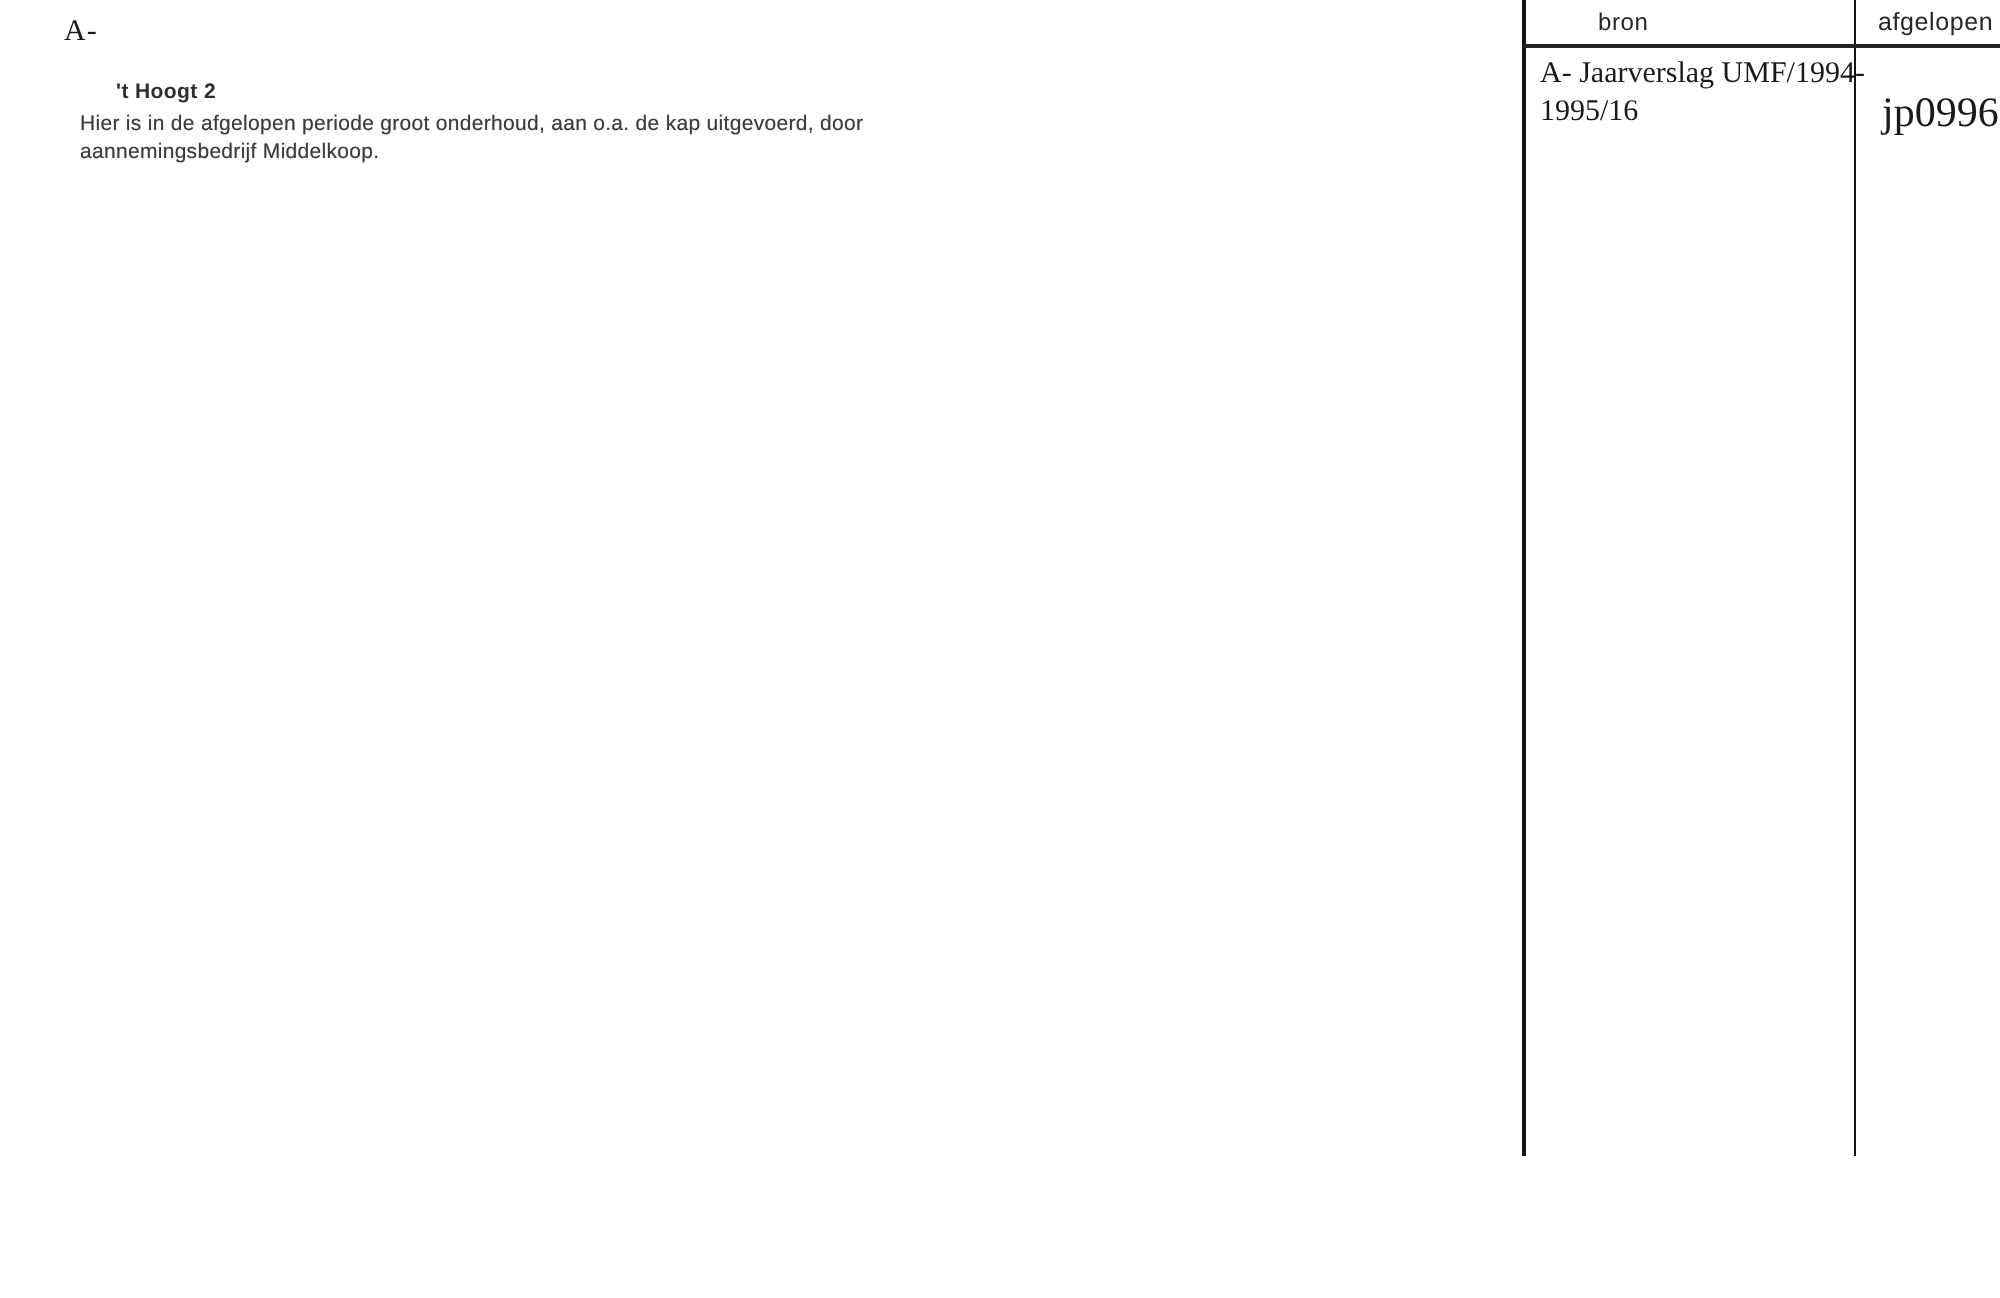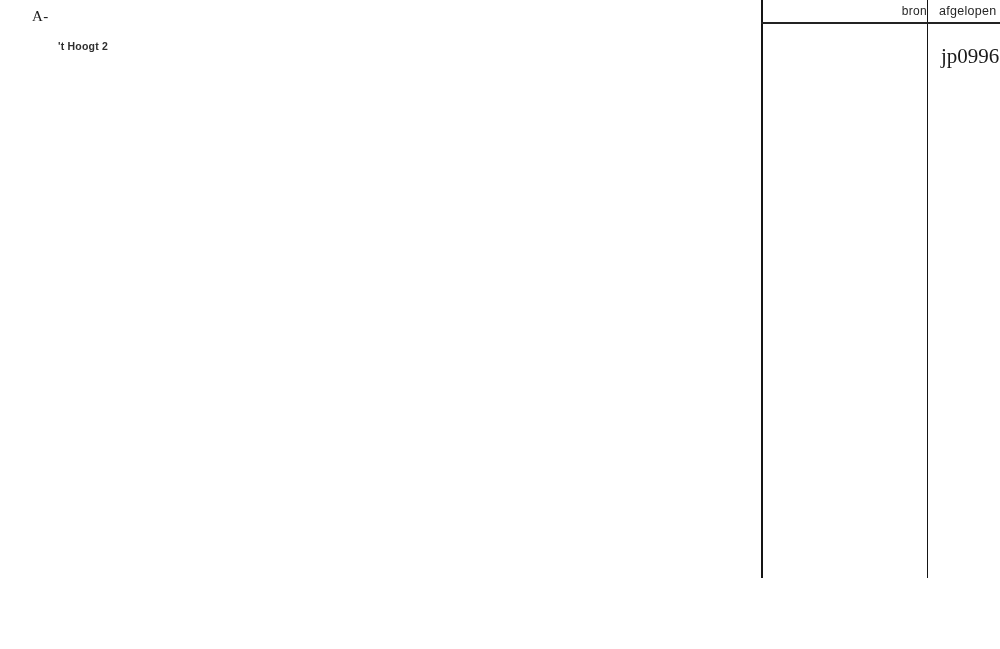--- a/index.html
+++ b/index.html
@@ -72,21 +72,22 @@
     position: absolute;
     top: 4px;
     font-family: "Liberation Sans", sans-serif;
     font-size: 12px;
     color: #262626;
     letter-spacing: 0.3px;
   }
   .col-header-bron {
     left: 763px;
     width: 164px;
-    text-align: right;
+    text-align: left;
+    padding-left: 36px;
   }
   .col-header-verwerkt {
     left: 939px;
     font-size: 12.5px;
     white-space: nowrap;
   }
   .cell-bron {
     position: absolute;
     left: 770px;
     top: 28px;
@@ -109,27 +110,31 @@
 </style>
 </head>
 <body>
 
 <div id="page">
 
   <div class="corner-label">A-</div>
 
   <div class="section-heading">'t Hoogt 2</div>
 
+  <div class="section-body">Hier is in de afgelopen periode groot onderhoud, aan o.a. de kap uitgevoerd, door
+aannemingsbedrijf Middelkoop.</div>
 
   <div class="vline vline-left"></div>
 
   <div class="vline vline-mid"></div>
 
   <div class="header-rule"></div>
 
   <div class="col-header col-header-bron">bron</div>
 
   <div class="col-header col-header-verwerkt">afgelopen</div>
 
+  <div class="cell-bron">A- Jaarverslag UMF/1994-
+1995/16</div>
 
   <div class="cell-verwerkt">jp0996</div>
 
 </div>
 
 </body></html>

